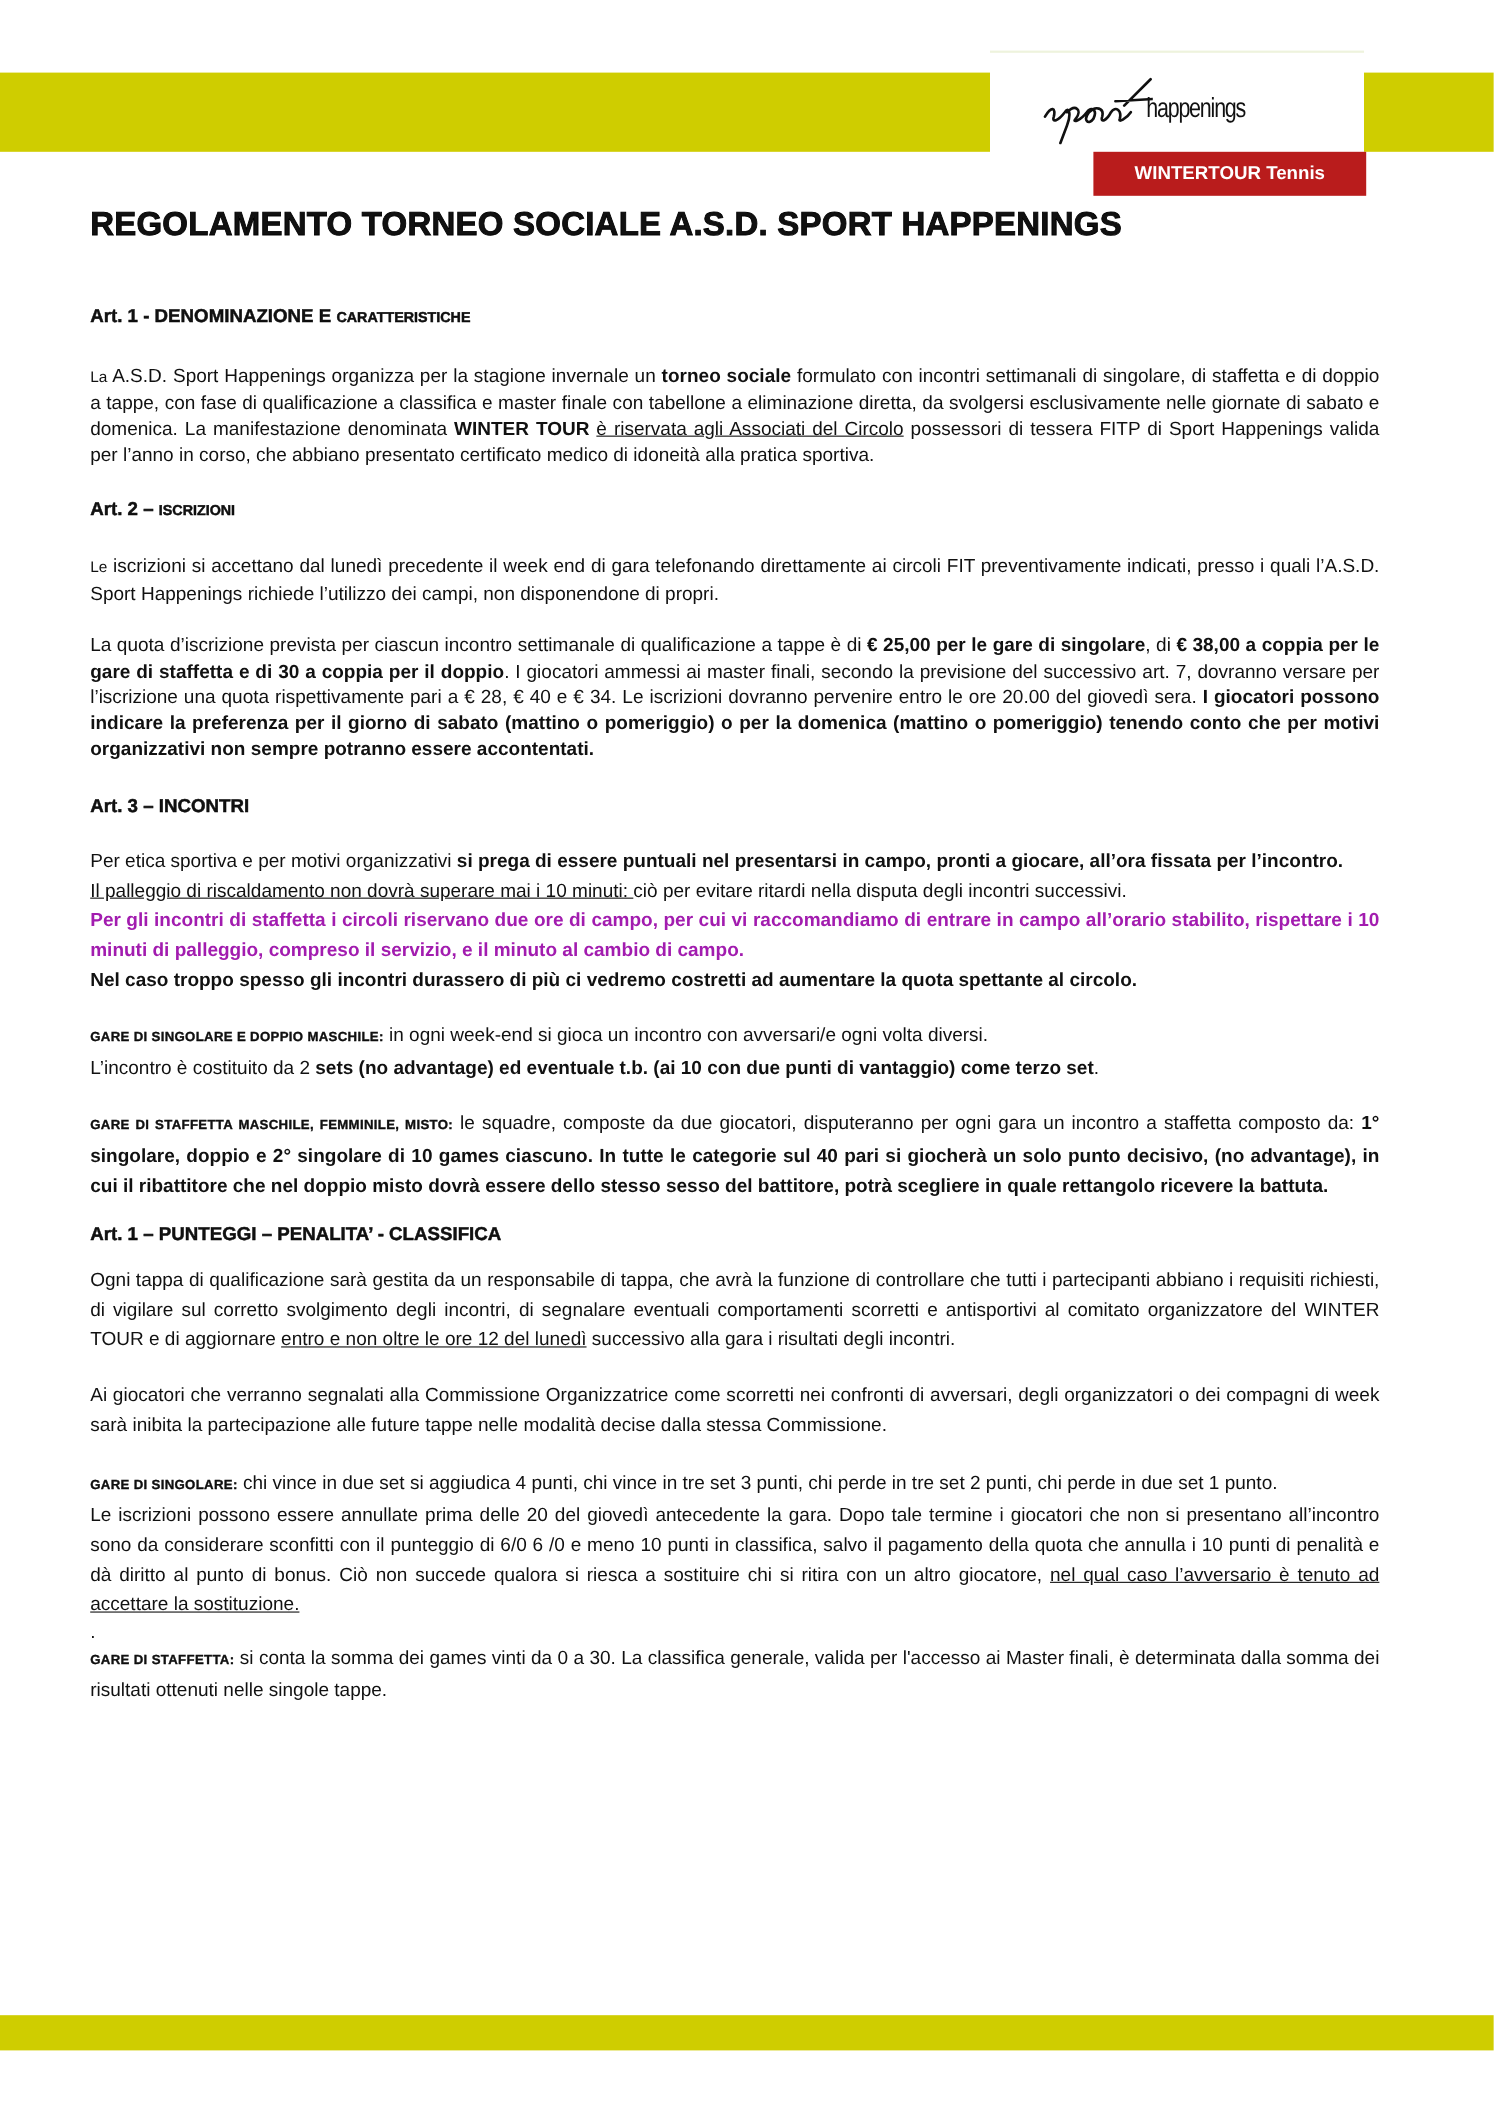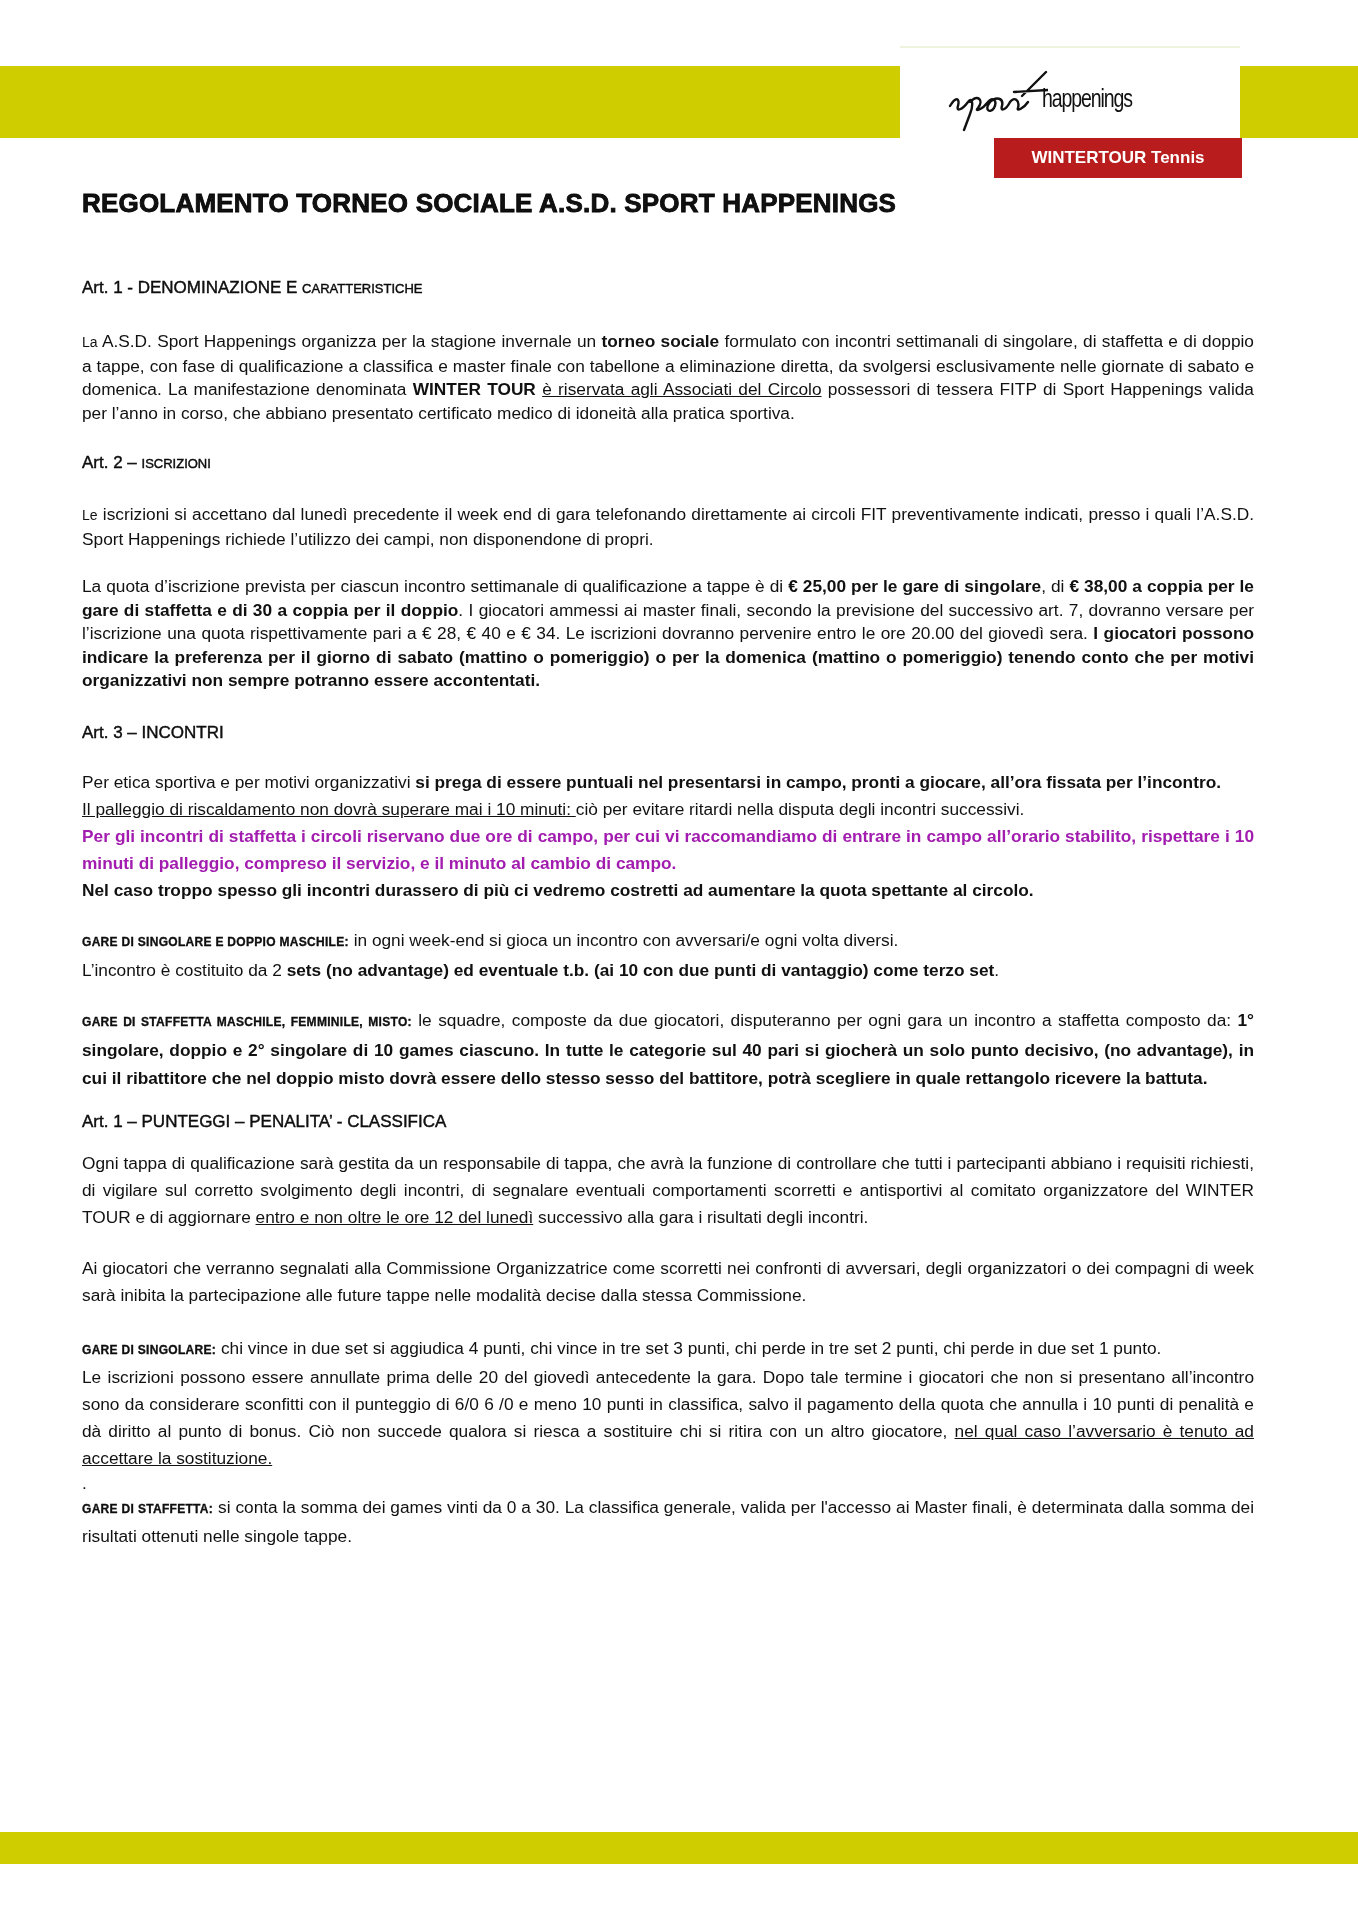--- a/index.html
+++ b/index.html
@@ -29,27 +29,27 @@
       position: absolute; left: 994px; top: 138px; width: 248px; height: 40px;
       background: #b91c1c; color: #ffffff; font-weight: bold; font-size: 17px;
       display: flex; align-items: center; justify-content: center;
     }
     .band-bottom {
       position: absolute; left: 0; top: 1832px; width: 1358px; height: 32px;
       background: #cfcd00;
     }
     .title {
       position: absolute; left: 82px; top: 188px; margin: 0;
-      font-size: 26px; font-weight: 900; letter-spacing: 0.2px;
+      font-size: 30px; font-weight: 900; letter-spacing: 0.2px;
       font-family: "Liberation Sans", sans-serif;
       -webkit-text-stroke: 0.8px #000;
     }
     .doc { position: absolute; left: 82px; top: 278px; width: 1172px; }
     .h2 {
-      font-weight: normal; font-size: 17px; margin: 0;
+      font-weight: bold; font-size: 17px; margin: 0;
       -webkit-text-stroke: 0.4px #000;
     }
     .h2 .sc { font-size: 13px; }
     p { margin: 0; font-size: 17.3px; line-height: 23.5px; text-align: justify; }
     .lh-wide { line-height: 28px; }
     .u { text-decoration: underline; }
     .b { font-weight: bold; }
     .red { color: #a21caf; font-weight: bold; }
     .lbl { font-weight: bold; font-size: 12px; letter-spacing: 0.3px; -webkit-text-stroke: 0.3px #000; }
     .small-la { font-size: 14px; }

